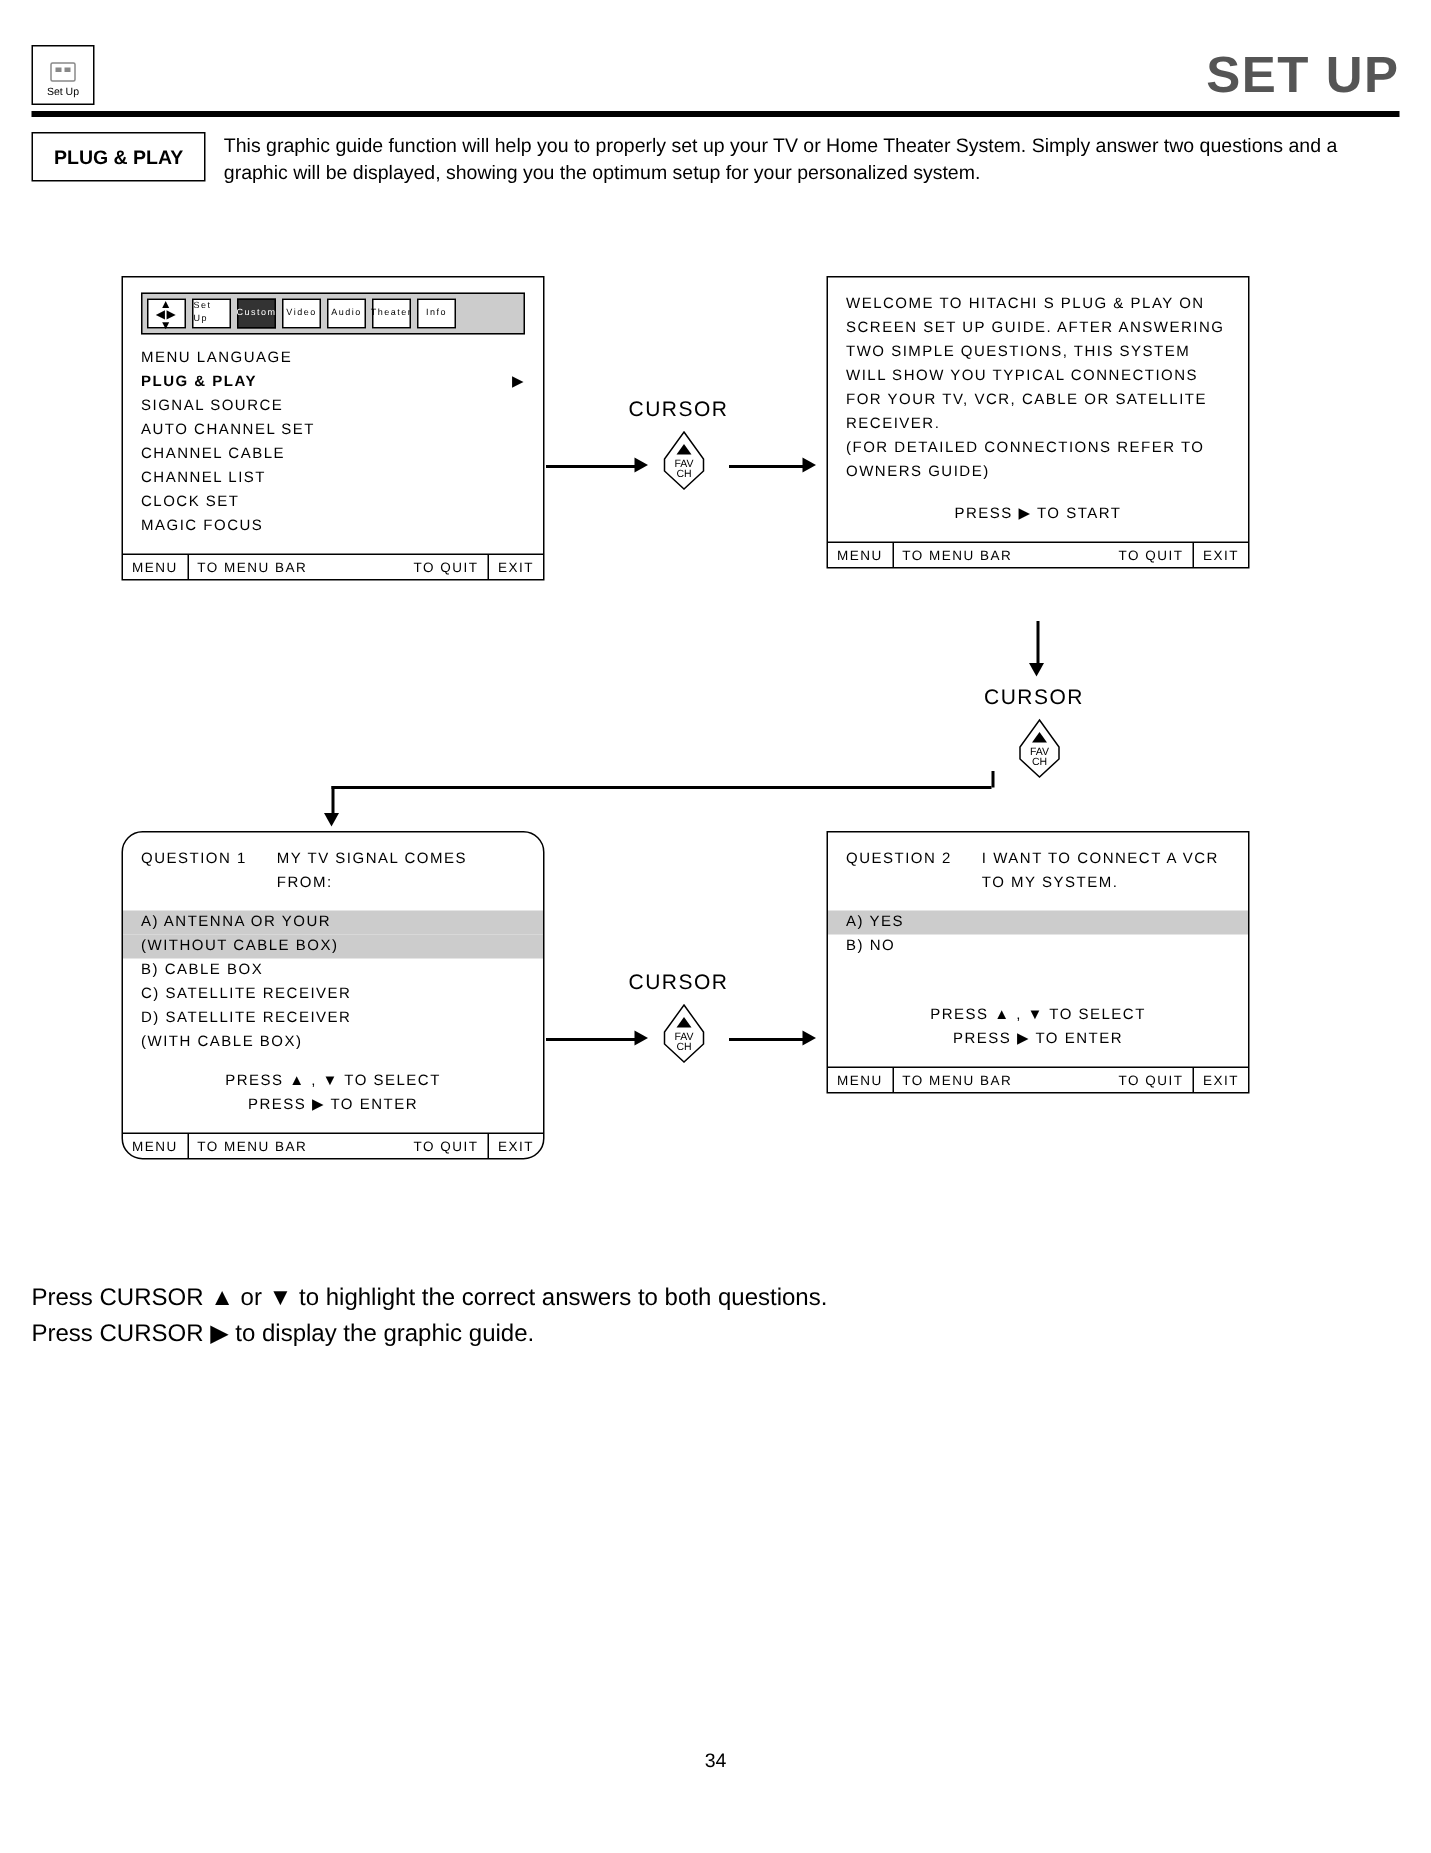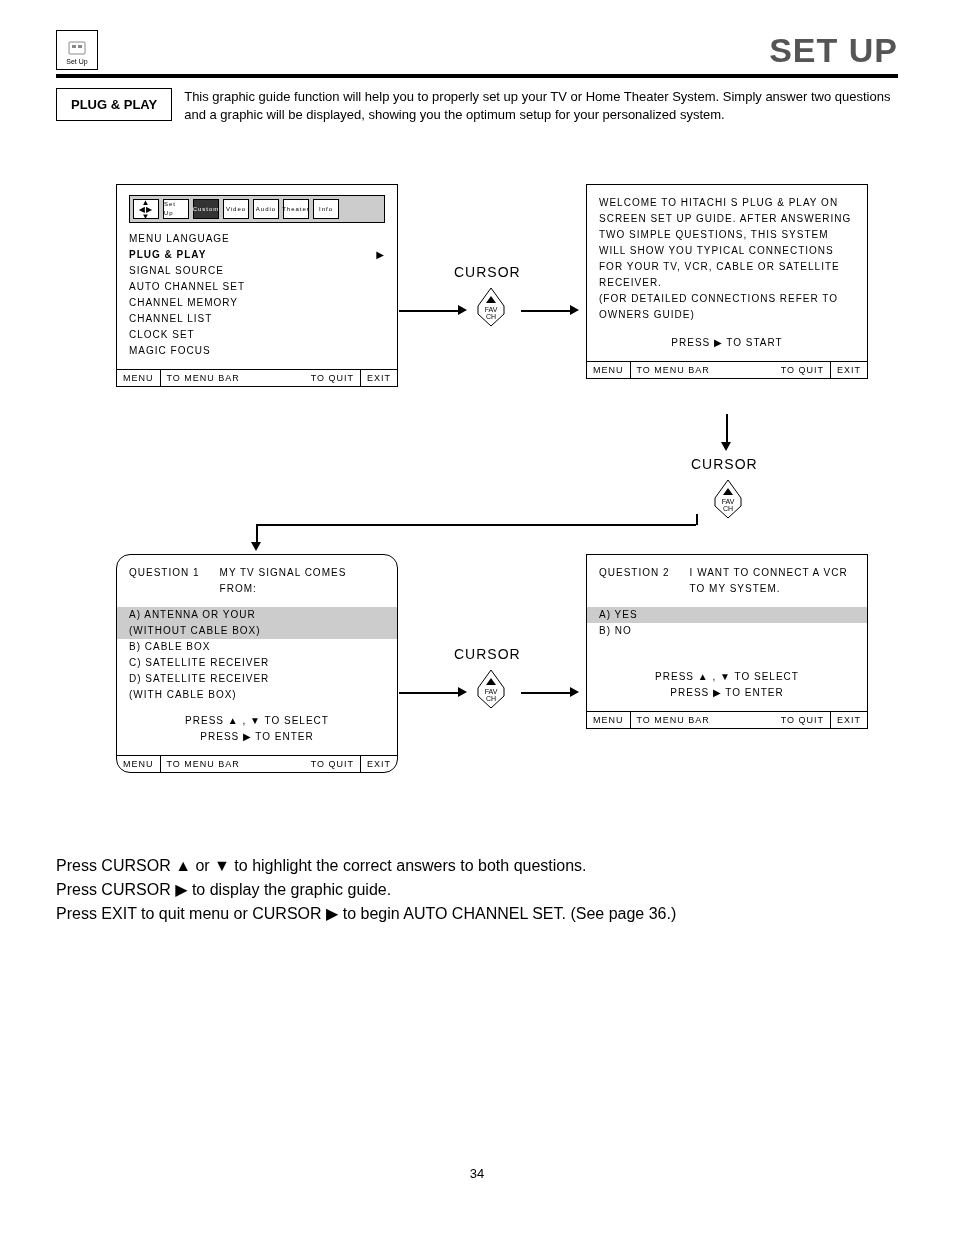--- a/index.html
+++ b/index.html
@@ -7,21 +7,21 @@
     margin: 0;
     padding: 0;
     background: #fff;
     color: #000;
   }
   .page {
     width: 954px;
     height: 1201px;
     position: relative;
     box-sizing: border-box;
-    padding: 30px 56px;
+    padding: 30px 21px;
   }
   .header-row {
     display: flex;
     align-items: flex-end;
     justify-content: space-between;
     margin-bottom: 4px;
   }
   .setup-icon-box {
     border: 1px solid #000;
     width: 40px;
@@ -188,21 +188,21 @@
             </div>
           <div class="mini-icon">
               <span>Info</span>
             </div>
         </div>
         <div id="s1-items">
             <div>MENU LANGUAGE</div>
             <div><span class="bold">PLUG &amp; PLAY</span> <span style="float:right">▶</span></div>
             <div>SIGNAL SOURCE</div>
             <div>AUTO CHANNEL SET</div>
-            <div>CHANNEL MEMORY</div>
+            <div>CHANNEL CABLE</div>
             <div>CHANNEL LIST</div>
             <div>CLOCK SET</div>
             <div>MAGIC FOCUS</div>
           </div>
       </div>
       <div class="osd-footer">
         <span class="br">MENU</span>
         <span>TO MENU BAR</span>
         <span style="flex:1"></span>
         <span>TO QUIT</span>
@@ -319,17 +319,16 @@
     <div class="arrow-line" style="left:343px; top:508px; width:60px; height:1.5px;"></div>
     <div class="arrow-head-right" style="left:402px; top:503px;"></div>
     <div class="arrow-line" style="left:465px; top:508px; width:50px; height:1.5px;"></div>
     <div class="arrow-head-right" style="left:514px; top:503px;"></div>
 
   </div>
 
   <div class="instructions">
     <div>Press  CURSOR ▲ or ▼ to highlight the correct answers to both questions.</div>
     <div>Press CURSOR ▶ to display the graphic guide.</div>
-    <div>Press EXIT to quit menu or CURSOR ▶ to begin AUTO CHANNEL SET. (See page 36.)</div>
   </div>
 
   <div class="pagenum">34</div>
 </div>
 
 </body></html>

